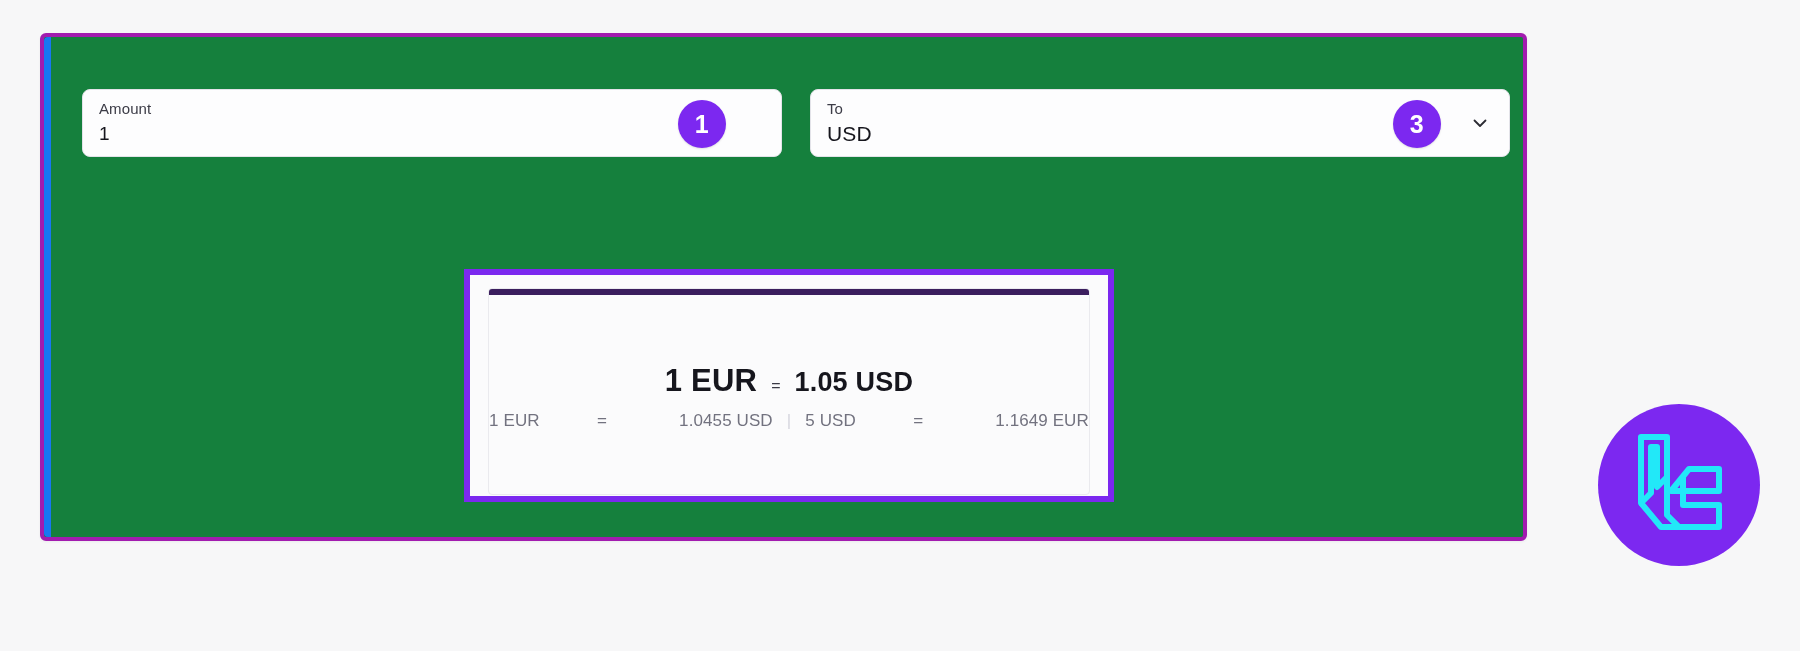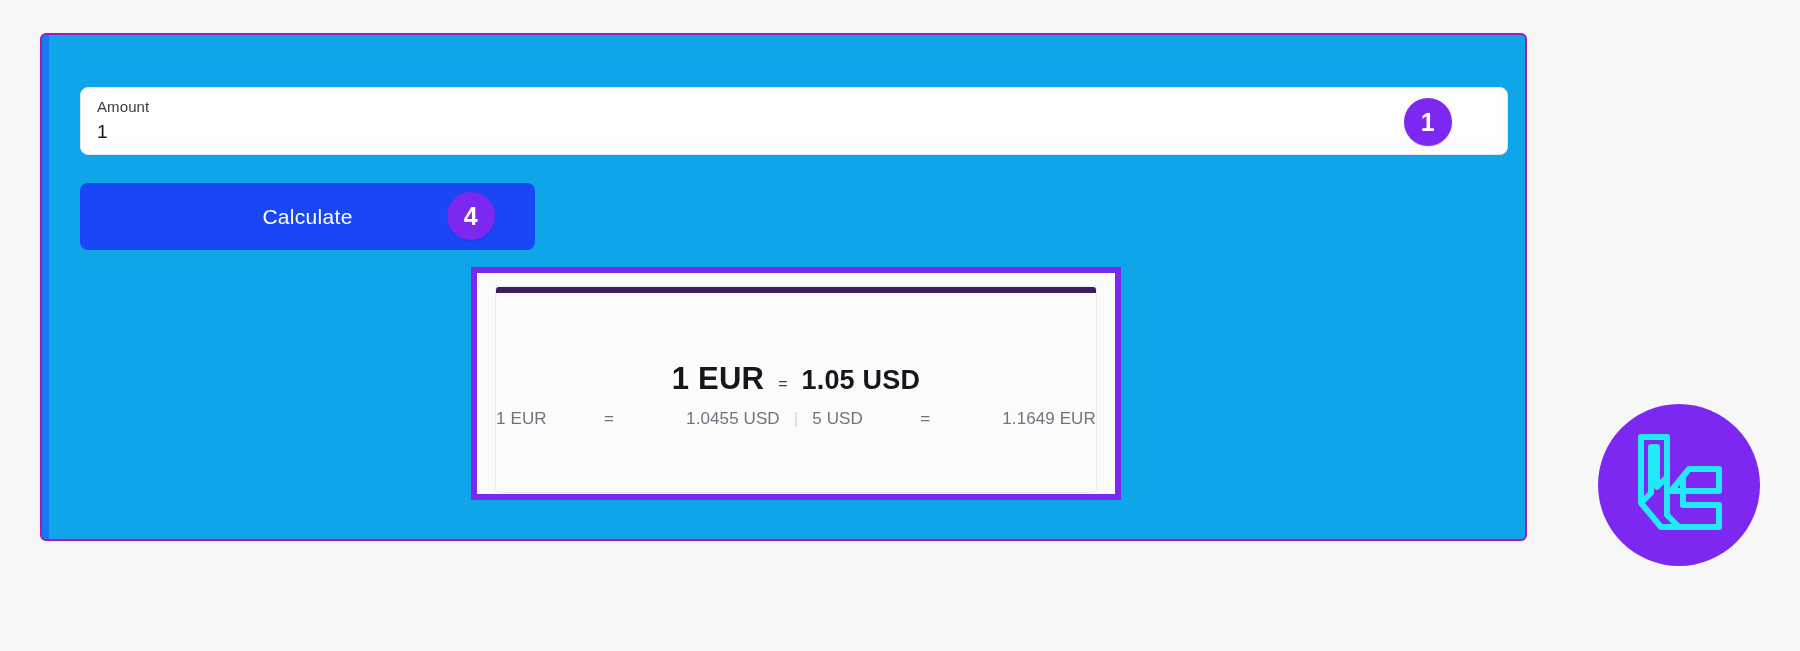--- a/index.html
+++ b/index.html
@@ -19,22 +19,22 @@
     background: #f7f7f8;
   }
 
   
   .card {
     position: absolute;
     left: 40px;
     top: 33px;
     width: 1487px;
     height: 508px;
-    background: #0ea5e9;
-    border: 2px solid #a21caf;
+    background: #15803d;
+    border: 4px solid #a21caf;
     border-radius: 6px;
     box-shadow: 0 1px 3px rgba(16,18,40,.05);
   }
 
   .card-accent-bar {
     position: absolute;
     left: 0;
     top: 0;
     width: 7px;
     height: 100%;
@@ -136,21 +136,21 @@
   }
 
   .badge-4 {
     right: 40px;
     top: 9px;
   }
 
   
   .result-outline {
     position: absolute;
-    left: 429px;
+    left: 420px;
     top: 232px;
     width: 650px;
     height: 233px;
     border: 6px solid #7b28ef;
     background: #fbfbfc;
   }
 
   .result-box {
     position: absolute;
     left: 18px;
@@ -257,27 +257,33 @@
 
     <div class="field-row">
 
       <div class="field">
         <div class="field-label">Amount</div>
         <div class="field-value amount">1</div>
         <div class="badge badge-1">1</div>
       </div>
 
 
+      <div class="field">
+        <div class="field-label">To</div>
+        <div class="field-value">USD</div>
+        <div class="badge badge-3">3</div>
+        <span class="chevron">
+          <svg width="20" height="20" viewBox="0 0 20 20" fill="none">
+            <path d="M4.5 7.5 L10 13 L15.5 7.5" stroke="#2b2b33" stroke-width="1.8" stroke-linecap="round" stroke-linejoin="round"></path>
+          </svg>
+        </span>
+      </div>
 
     </div>
 
-    <button class="calc-btn">
-      <span>Calculate</span>
-      <span class="badge badge-4">4</span>
-    </button>
 
     <div class="result-outline">
       <div class="result-box">
 
         <div class="result-topbar"></div>
 
         <div class="result-main">
           <span class="from">1 EUR</span>
           <span class="eq">=</span>
           <span class="to">1.05 USD</span>

